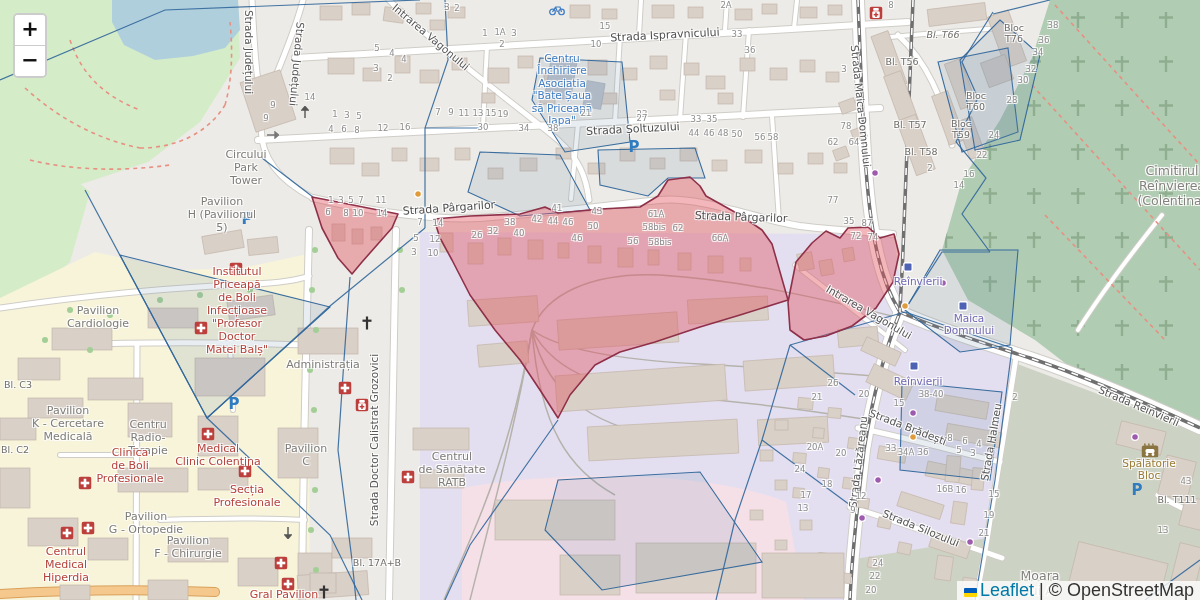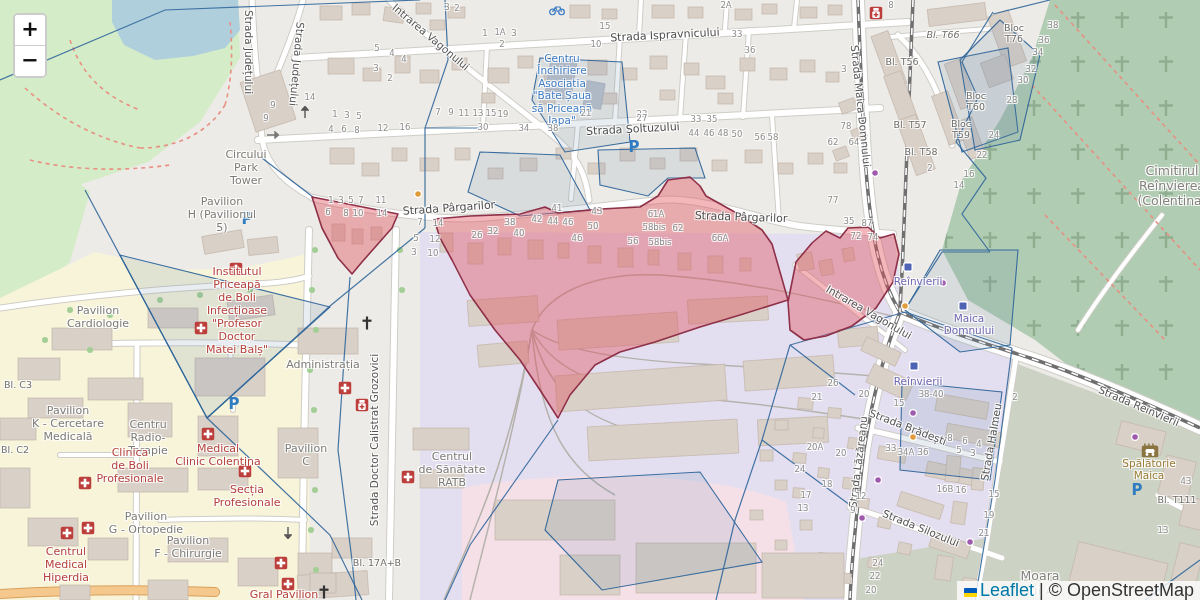--- a/index.html
+++ b/index.html
@@ -587,21 +587,21 @@
 Închiriere
 Asociatia
 "Bate Șaua
 să Priceapă
 Iapa"</span>
       <span class="lbl halo transit" style="left: 918px; top: 281px; transform: translate(-50%, -50%) rotate(0deg);">Reînvierii</span>
       <span class="lbl halo transit" style="left: 918px; top: 381px; transform: translate(-50%, -50%) rotate(0deg);">Reînvierii</span>
       <span class="lbl halo transit" style="left: 969px; top: 324px; transform: translate(-50%, -50%) rotate(0deg);">Maica
 Domnului</span>
       <span class="lbl halo carwash" style="left: 1149px; top: 469px; transform: translate(-50%, -50%) rotate(0deg);">Spălătorie
-Maica</span>
+Bloc</span>
       <span class="lbl halo num" style="left: 447px; top: 7px; transform: translate(-50%, -50%) rotate(0deg);">3</span>
       <span class="lbl halo num" style="left: 457px; top: 8px; transform: translate(-50%, -50%) rotate(0deg);">2</span>
       <span class="lbl halo num" style="left: 726px; top: 5px; transform: translate(-50%, -50%) rotate(0deg);">2A</span>
       <span class="lbl halo num" style="left: 377px; top: 48px; transform: translate(-50%, -50%) rotate(0deg);">5</span>
       <span class="lbl halo num" style="left: 392px; top: 53px; transform: translate(-50%, -50%) rotate(0deg);">4</span>
       <span class="lbl halo num" style="left: 404px; top: 59px; transform: translate(-50%, -50%) rotate(0deg);">4</span>
       <span class="lbl halo num" style="left: 376px; top: 68px; transform: translate(-50%, -50%) rotate(0deg);">3</span>
       <span class="lbl halo num" style="left: 390px; top: 78px; transform: translate(-50%, -50%) rotate(0deg);">2</span>
       <span class="lbl halo num" style="left: 310px; top: 97px; transform: translate(-50%, -50%) rotate(0deg);">14</span>
       <span class="lbl halo num" style="left: 273px; top: 105px; transform: translate(-50%, -50%) rotate(0deg);">9</span>

